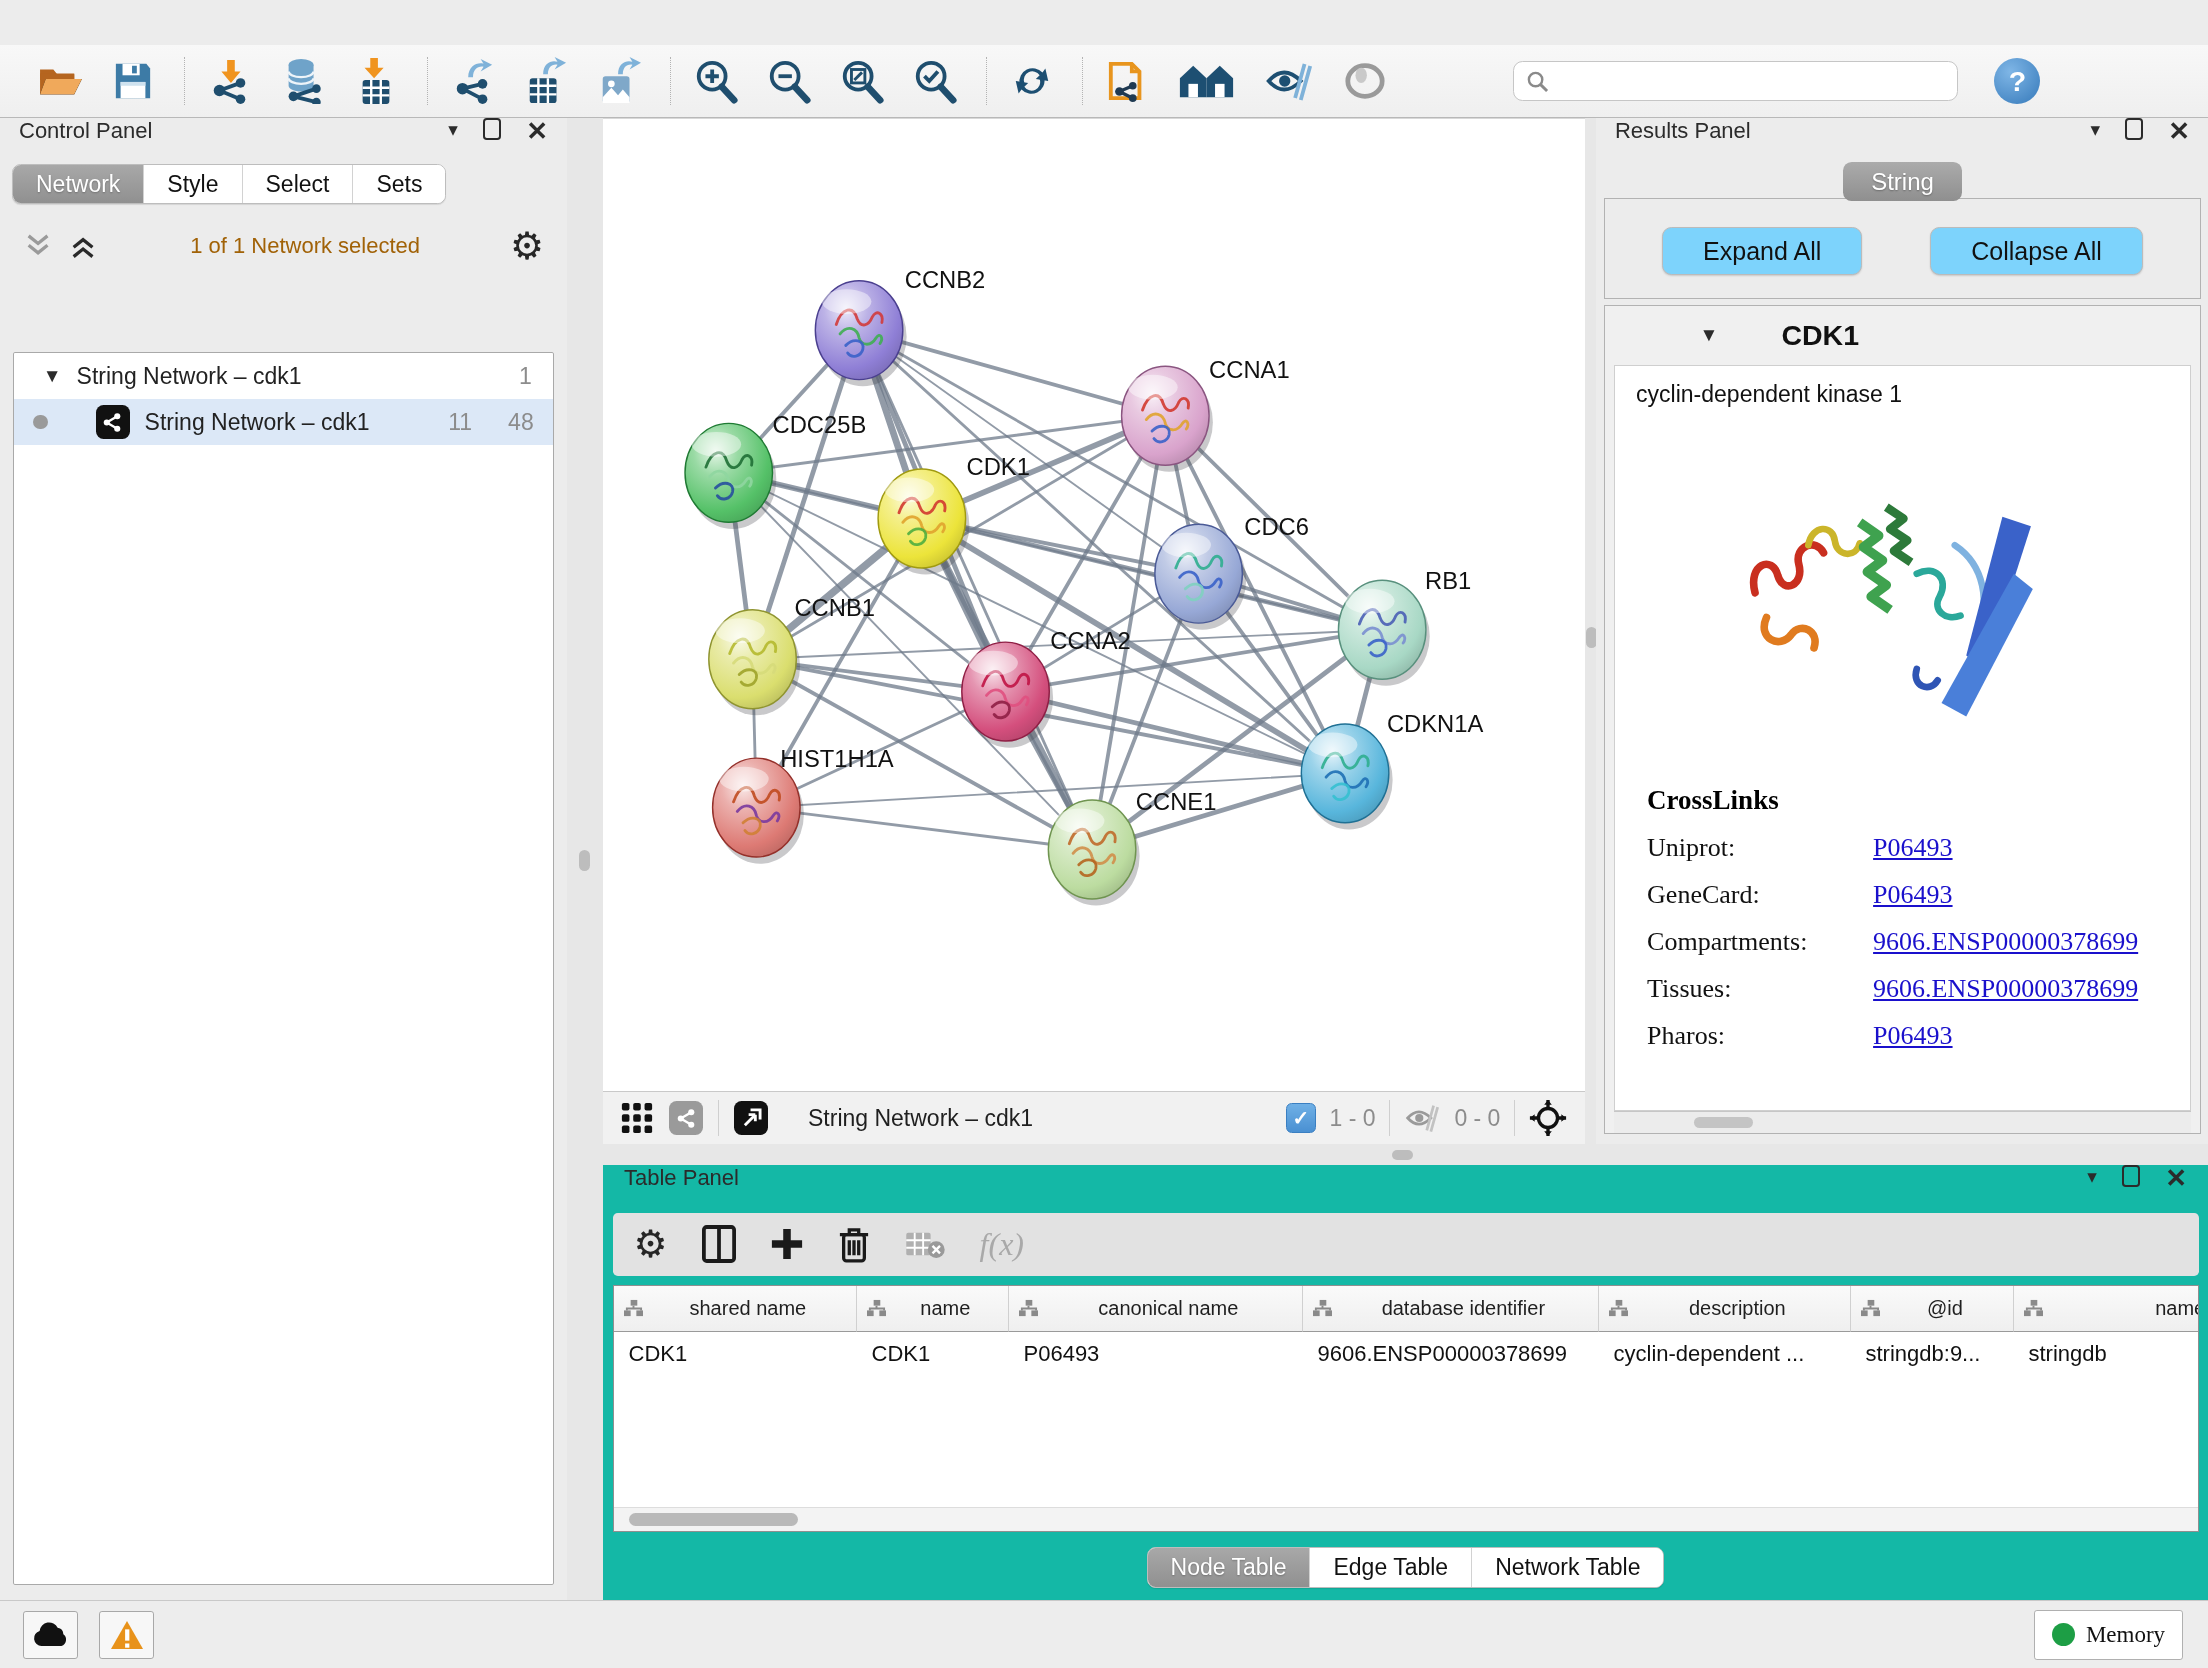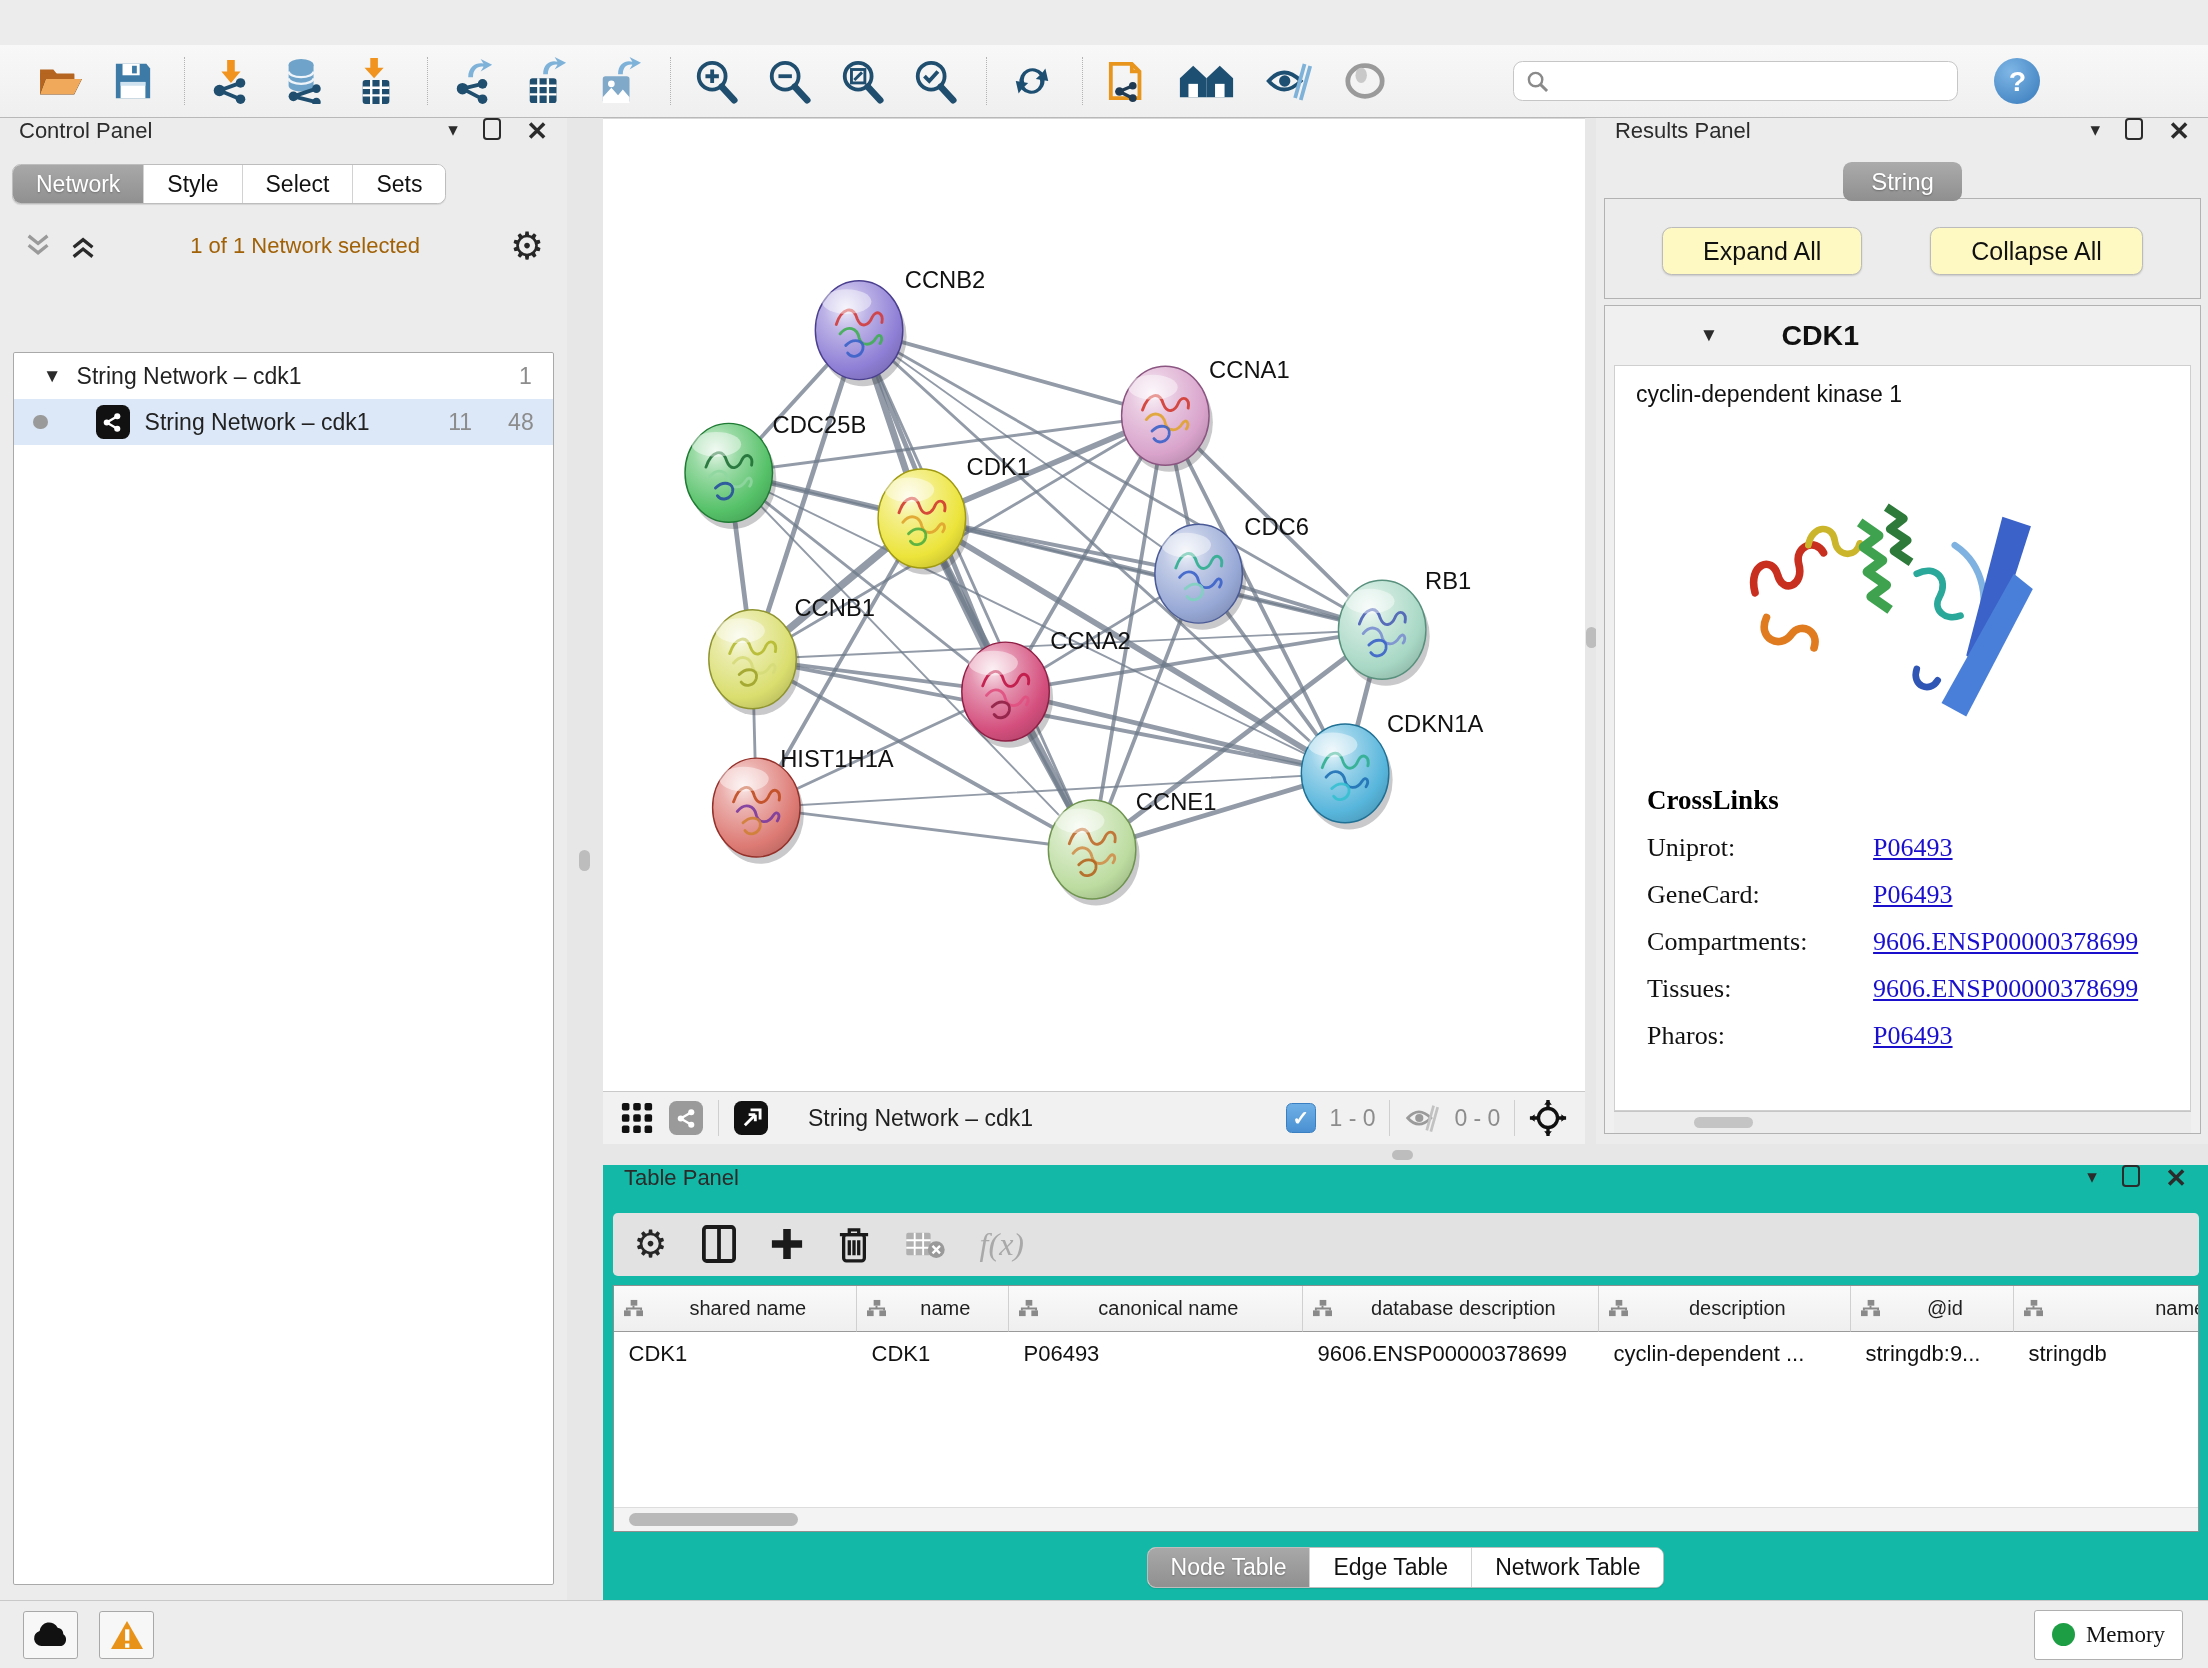--- a/index.html
+++ b/index.html
@@ -73,21 +73,21 @@
     border:1px solid #3a7fc2;color:#fff;font-size:20px;font-weight:bold;display:flex;align-items:center;justify-content:center;}
   #bottom-split{position:absolute;left:603px;top:1144px;width:1605px;height:21px;background:#e7e7e7;}
   
   #results-panel{position:absolute;left:1596px;top:118px;width:613px;height:1016px;background:#ececec;
     display:flex;flex-direction:column;box-sizing:border-box;padding:0 7.6px;}
   #string-tab{align-self:center;background:linear-gradient(#ababab,#8f8f8f);color:#fff;font-size:24px;
     padding:5.7px 28.5px;border-radius:8.6px;position:relative;z-index:2;margin-bottom:-3.8px;
     text-shadow:0 1px 1.9px rgba(0,0,0,.3);}
   #rp-buttons{border:1.4px solid #b2b2b2;background:#ececec;padding:28.5px 0 23px;display:flex;
     justify-content:center;gap:68px;}
-  .rp-btn{background:#fef9c3;border:1.4px solid #bbb;border-radius:9.5px;padding:8.6px 40px;font-size:25px;
+  .rp-btn{background:#7dd3fc;border:1.4px solid #bbb;border-radius:9.5px;padding:8.6px 40px;font-size:25px;
     color:#111;box-shadow:0 1px 1.9px rgba(0,0,0,.15);}
   #entry-box{margin-top:5.7px;border:1.4px solid #b2b2b2;background:#f0f0f0;flex:1;
     display:flex;flex-direction:column;min-height:0;}
   #entry-head{height:59px;display:flex;align-items:center;}
   #entry-head .caret{margin-left:95px;}
   #gene-symbol{font-size:28.5px;font-weight:bold;margin-left:63px;color:#111;}
   #entry-inner{margin:0 9.5px;background:#fff;border:1px solid #cfcfcf;flex:1;overflow:hidden;}
   #gene-desc{font-size:23px;color:#111;padding:15px 0 0 21px;}
   #protein-img{display:block;margin:23px auto 0;}
   #crosslinks{font-family:"Liberation Serif",serif;margin:40px 0 0 32px;}
@@ -744,21 +744,21 @@
         </div>
         <div class="th">
           <svg width="21" height="19" viewBox="0 0 22 20">
               <g fill="#8a8a8a">
                 <rect x="8" y="1" width="7" height="6"></rect>
                 <rect x="1" y="12" width="7" height="6"></rect>
                 <rect x="14" y="12" width="7" height="6"></rect>
                 <path d="M11 7 v3 M4 12 v-2 h15 v2" stroke="#8a8a8a" stroke-width="2" fill="none"></path>
               </g>
             </svg>
-          <span class="th-label">database description</span>
+          <span class="th-label">database identifier</span>
         </div>
         <div class="th">
           <svg width="21" height="19" viewBox="0 0 22 20">
               <g fill="#8a8a8a">
                 <rect x="8" y="1" width="7" height="6"></rect>
                 <rect x="1" y="12" width="7" height="6"></rect>
                 <rect x="14" y="12" width="7" height="6"></rect>
                 <path d="M11 7 v3 M4 12 v-2 h15 v2" stroke="#8a8a8a" stroke-width="2" fill="none"></path>
               </g>
             </svg>

